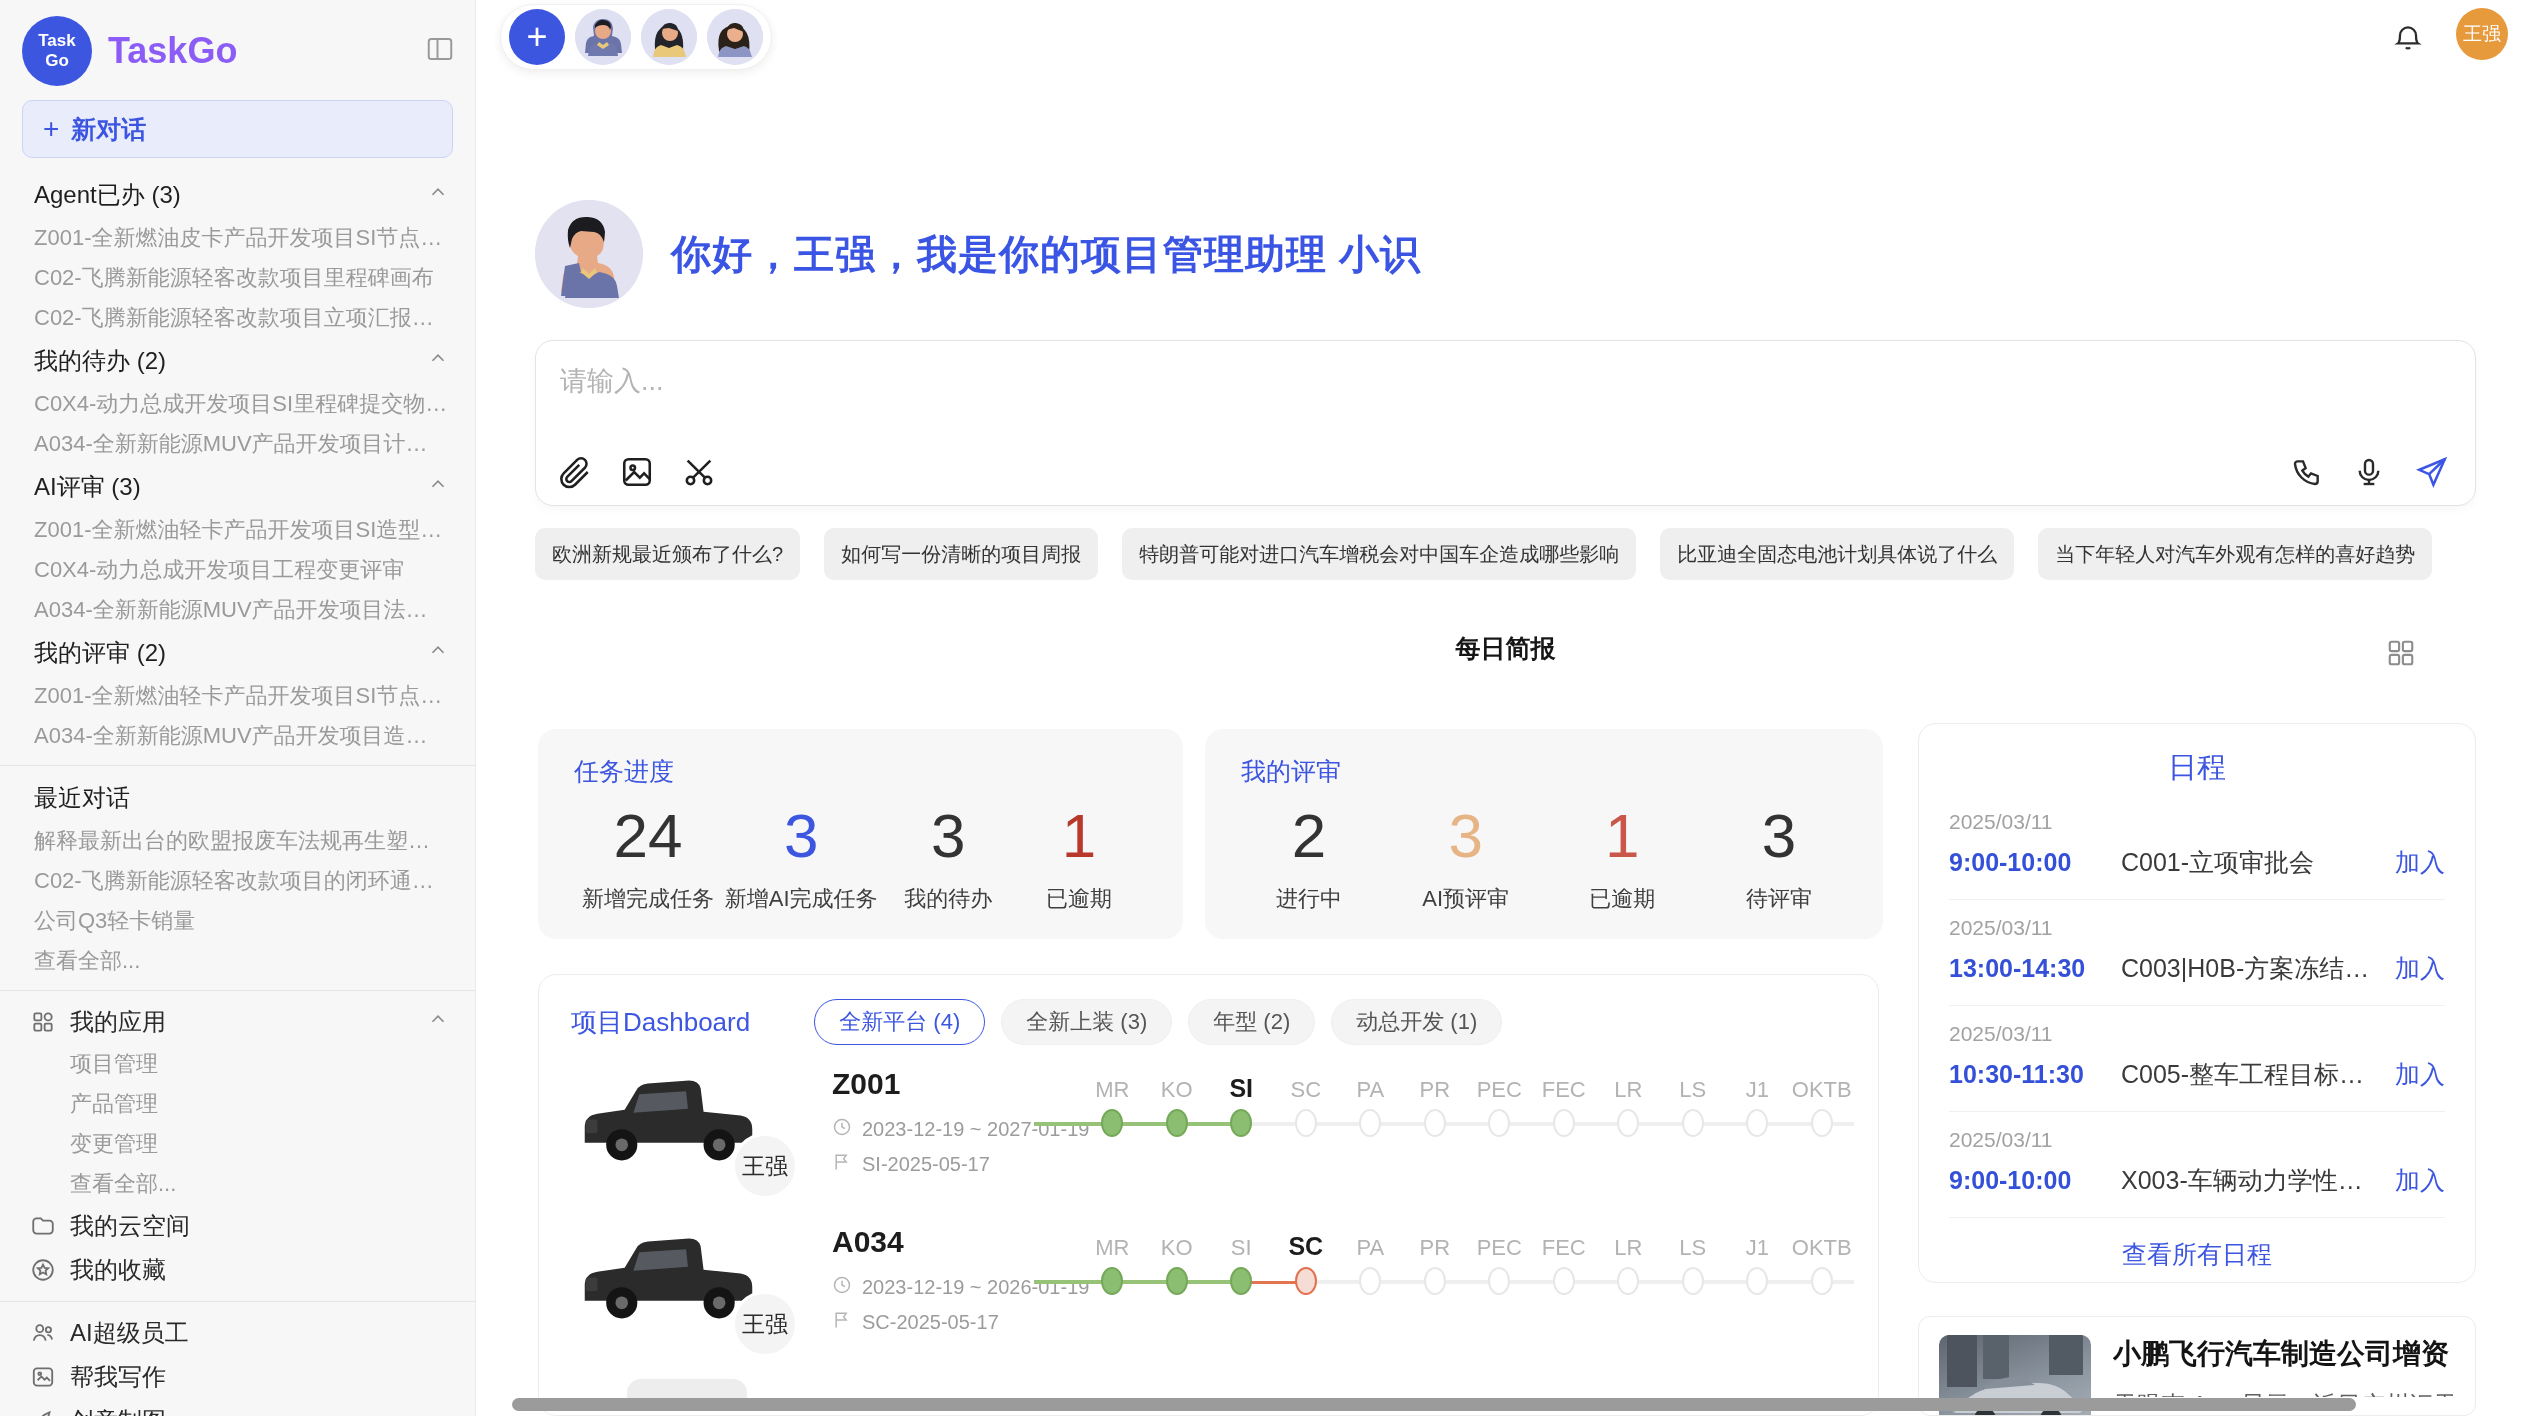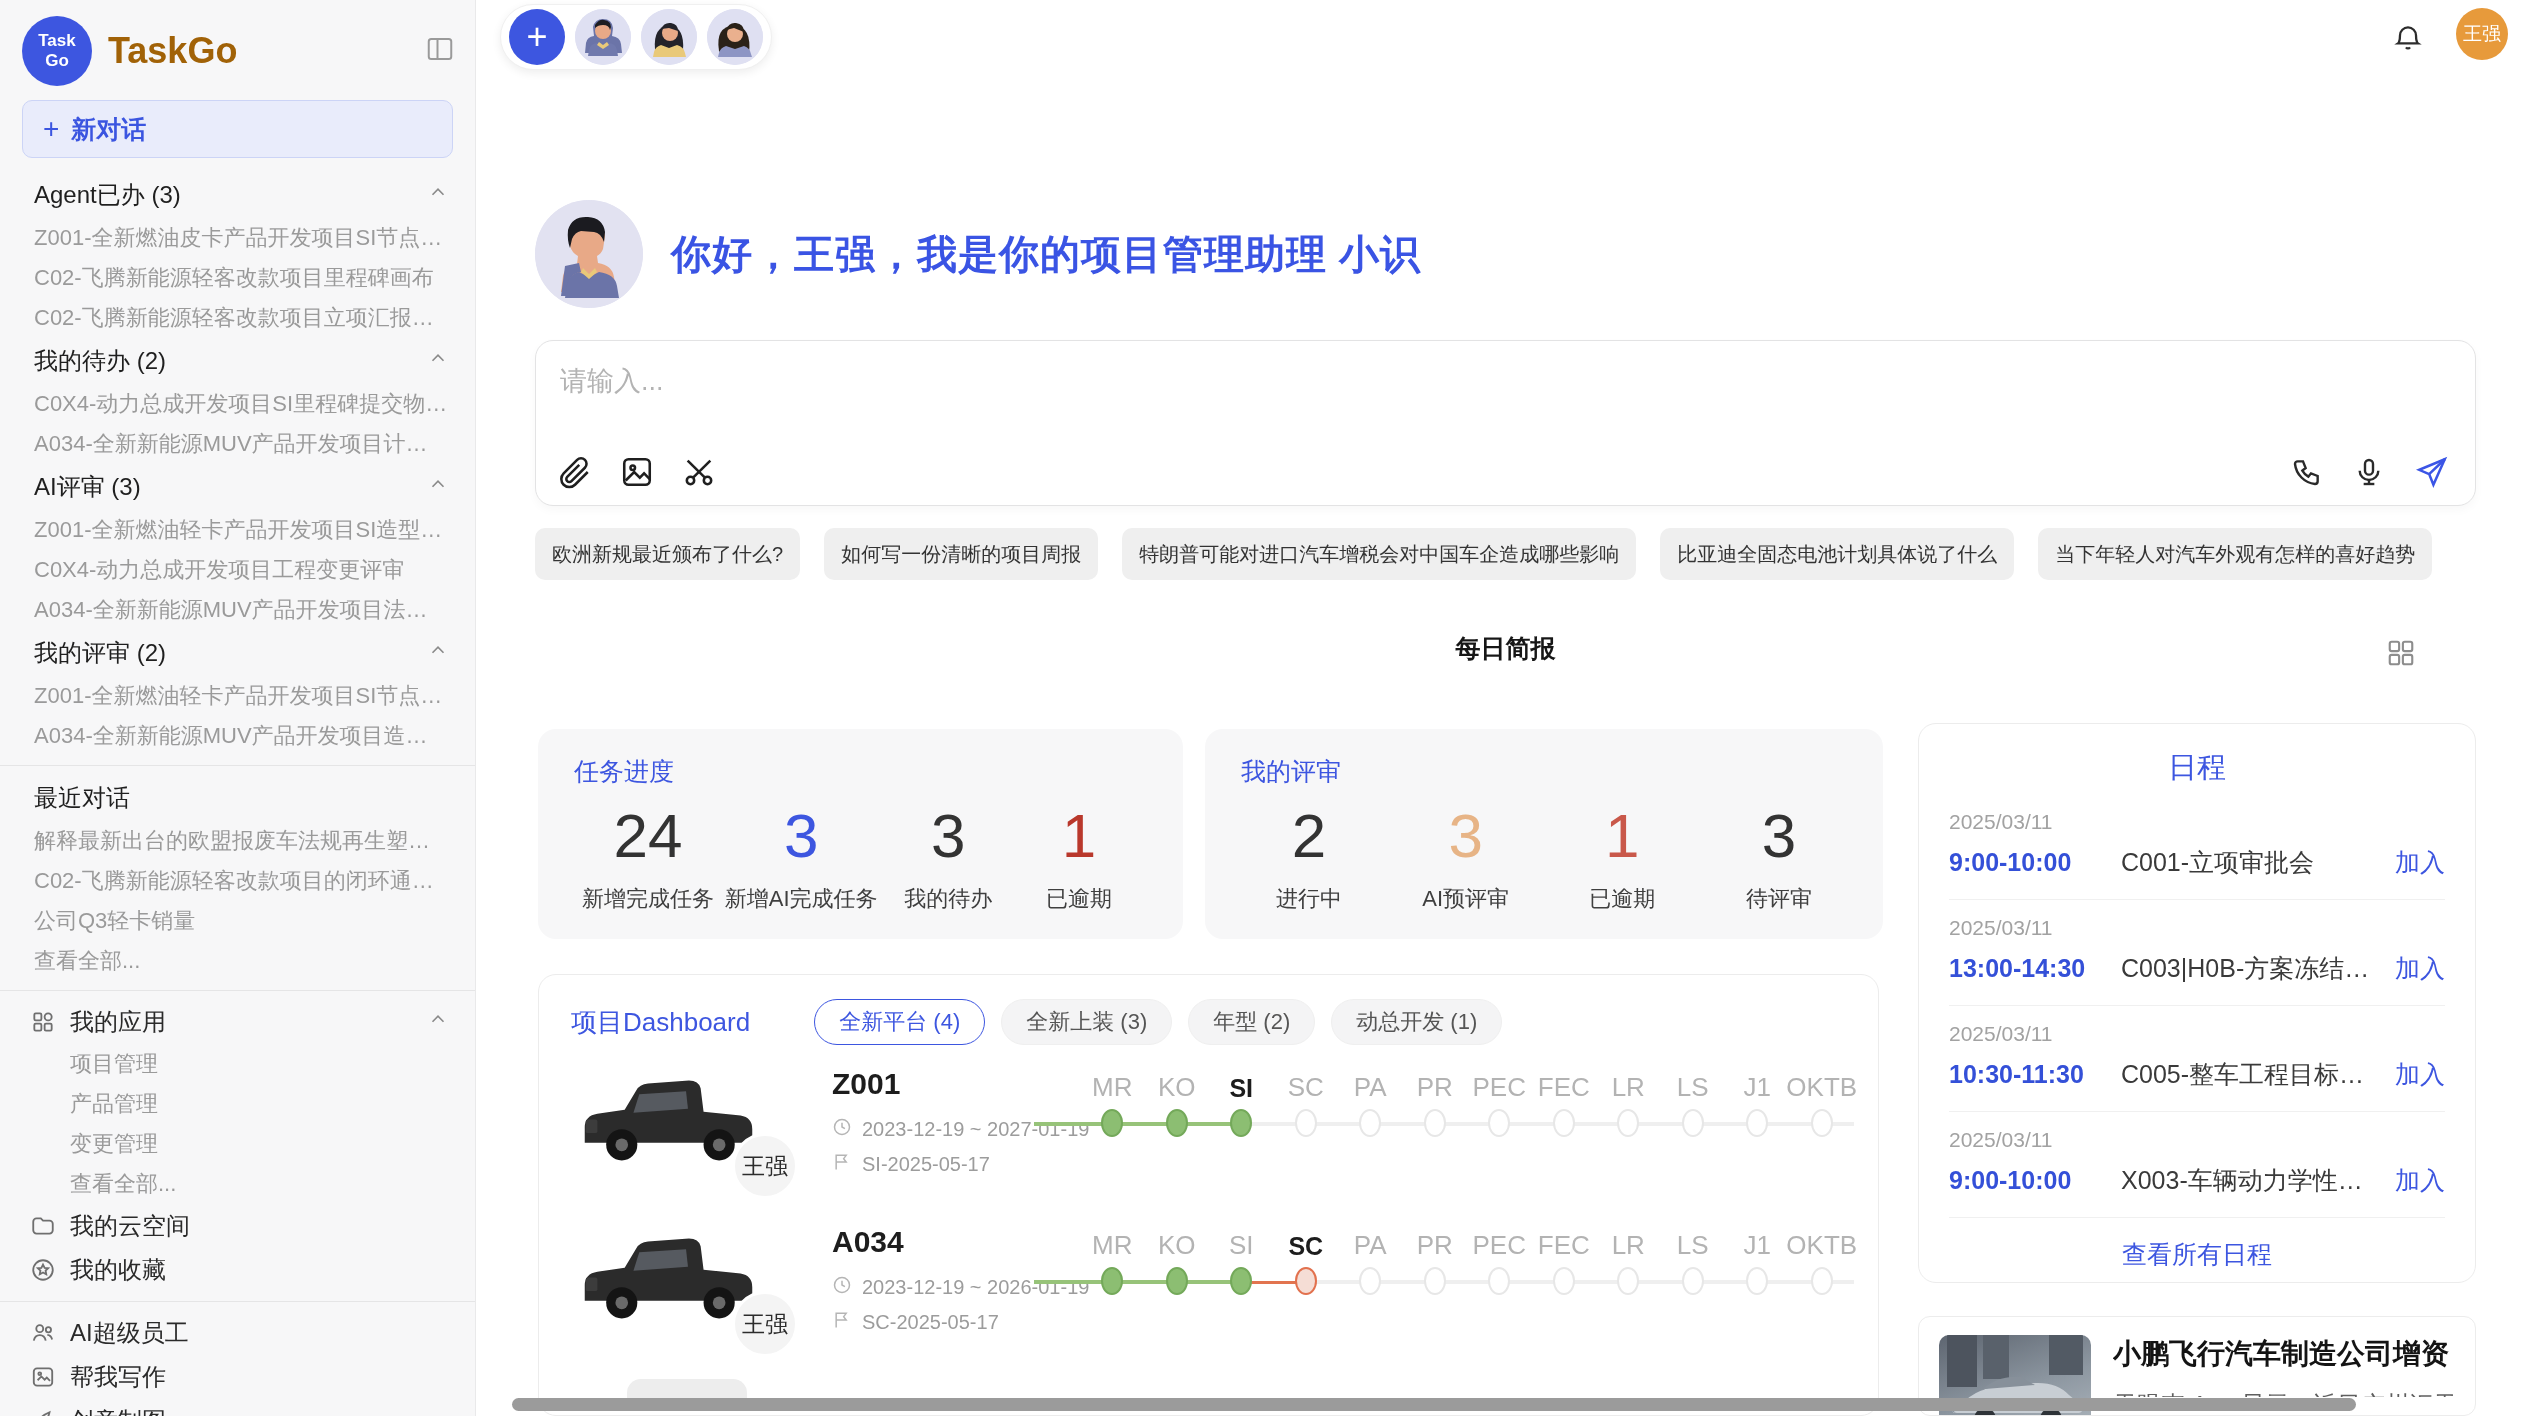--- a/index.html
+++ b/index.html
@@ -4,21 +4,21 @@
 <style>
   * { margin:0; padding:0; box-sizing:border-box; }
   html,body { width:2532px; height:1416px; }
   body { font-family:"Liberation Sans","DejaVu Sans",sans-serif; background:#fff; overflow:hidden; }
   #app { position:relative; width:2532px; height:1416px; background:#fff; overflow:hidden; }
 
   
   .sidebar { position:absolute; left:0; top:0; width:476px; height:1416px; background:#f7f7f8; border-right:1px solid #e9e9ea; overflow:hidden; }
   .sb-header { display:flex; align-items:center; padding:16px 20px 12px 22px; }
   .logo-circle { width:70px; height:70px; border-radius:50%; background:#3d56e0; color:#fff; display:flex; flex-direction:column; align-items:center; justify-content:center; font-size:17px; font-weight:700; line-height:1.15; flex:none; }
-  .app-title { font-size:36px; font-weight:700; color:#a16207; margin-left:16px; }
+  .app-title { font-size:36px; font-weight:700; color:#8b5cf6; margin-left:16px; }
   .collapse-btn { margin-left:auto; color:#9a9a9a; cursor:pointer; }
   .new-chat { margin:2px 22px 14px; height:58px; background:#e9ecfb; border:1px solid #ccd4f6; border-radius:10px; display:flex; align-items:center; gap:12px; padding:0 20px; color:#3b55e0; font-size:25px; font-weight:700; cursor:pointer; }
   .new-chat .plus { font-weight:400; font-size:28px; }
   .sb-section-header { display:flex; align-items:center; height:46px; padding:0 26px 0 34px; font-size:24px; color:#1f1f1f; font-weight:500; }
   .sb-section-header .chev { margin-left:auto; color:#8a8a8a; }
   .sb-item { height:40px; line-height:40px; padding:0 26px 0 34px; font-size:22px; color:#9a9a9a; white-space:nowrap; overflow:hidden; text-overflow:ellipsis; cursor:pointer; }
   .sb-divider { height:1px; background:#e5e5e6; margin:9px 0; }
   .sb-row { display:flex; align-items:center; height:44px; padding:0 26px 0 30px; font-size:24px; color:#2a2a2a; cursor:pointer; }
   .sb-row .ricon { width:26px; height:26px; margin-right:14px; color:#6f6f6f; flex:none; }
   .sb-sub { height:40px; line-height:40px; padding-left:70px; font-size:22px; color:#9a9a9a; cursor:pointer; white-space:nowrap; overflow:hidden; text-overflow:ellipsis; }
@@ -73,21 +73,21 @@
   .proj-row { display:flex; align-items:flex-start; margin-top:18px; height:140px; }
   .truck-wrap { width:205px; position:relative; flex:none; }
   .truck-wrap svg { display:block; }
   .owner-badge { position:absolute; right:-22px; bottom:-24px; width:66px; height:66px; border-radius:50%; background:#f4f4f4; border:3px solid #fff; display:flex; align-items:center; justify-content:center; font-size:23px; color:#2c2c2c; }
   .proj-info { width:248px; margin-left:56px; flex:none; }
   .proj-code { font-size:30px; font-weight:700; color:#1d1d1d; margin:4px 0 16px; }
   .proj-meta { display:flex; align-items:center; gap:10px; font-size:20px; color:#9c9c9c; margin-bottom:10px; white-space:nowrap; }
   .proj-meta svg { flex:none; color:#b5b5b5; }
   .milestones { display:flex; flex:1; margin-top:2px; }
   .ms-cell { width:64.5px; display:flex; flex-direction:column; align-items:center; flex:none; }
-  .ms-label { height:38px; font-size:26px; color:#b3b3b3; display:flex; align-items:flex-end; }
+  .ms-label { height:38px; font-size:22px; color:#b3b3b3; display:flex; align-items:flex-end; }
   .ms-label.current { color:#1d1d1d; font-weight:700; font-size:25px; }
   .ms-dotrow { position:relative; width:100%; height:34px; margin-top:4px; }
   .ms-line { position:absolute; top:15px; height:4px; }
   .ms-line.lhalf { left:0; right:50%; }
   .ms-line.rhalf { left:50%; right:0; }
   .ms-line.lead { left:-46px; }
   .ln-green { background:#97c379; }
   .ln-orange { background:#e2744f; height:3px; top:15.5px; }
   .ln-gray { background:#efefef; }
   .ms-dot { position:absolute; left:50%; top:2px; transform:translateX(-50%); width:22px; height:28px; border-radius:50%; background:#fff; border:2px solid #e7e7e7; }

